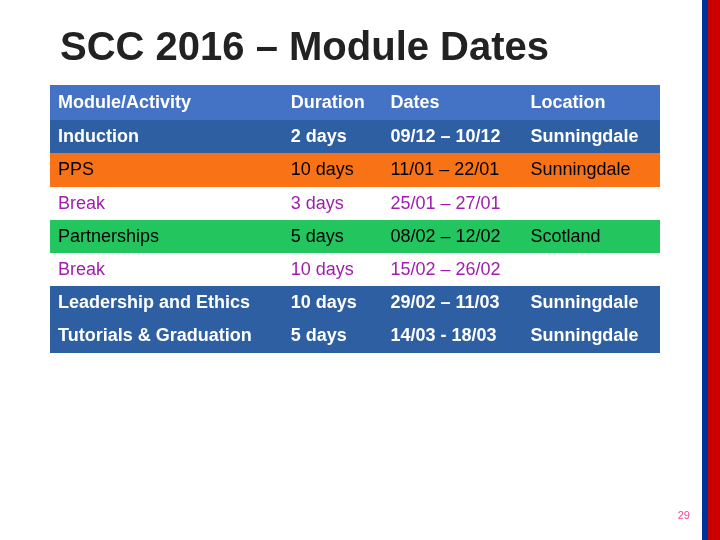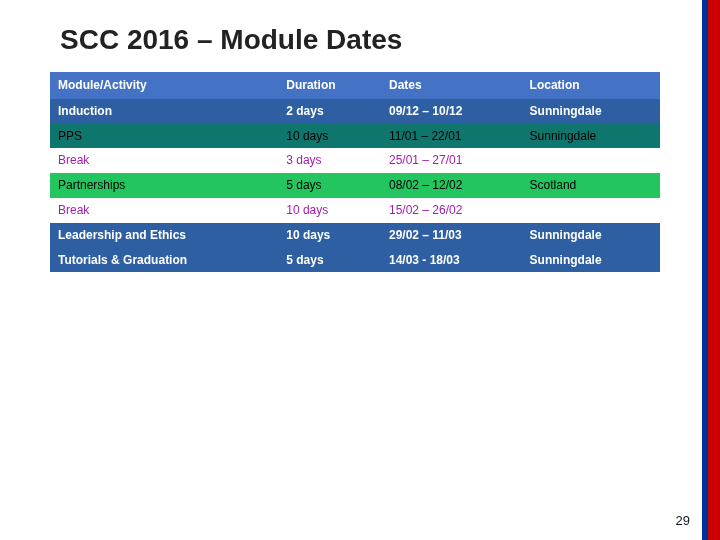--- a/index.html
+++ b/index.html
@@ -24,34 +24,34 @@
     .blue-bar {
       position: absolute;
       right: 12px;
       top: 0;
       width: 6px;
       height: 100%;
       background: #003399;
     }
 
     h1 {
-      font-size: 28px;
+      font-size: 40px;
       font-weight: bold;
       color: #222;
       padding: 24px 0 16px 60px;
     }
 
     .table-container {
       padding: 0 60px 0 50px;
     }
 
     table {
       width: 100%;
       border-collapse: collapse;
-      font-size: 12px;
+      font-size: 18px;
     }
 
     td {
       padding: 4px 8px;
       vertical-align: top;
       line-height: 1.4;
     }
 
     .header-row td {
       background: #4472c4;
@@ -60,40 +60,40 @@
       padding: 5px 8px;
     }
 
     .dark-row td {
       background: #2e5fa3;
       color: #ffffff;
       font-weight: bold;
     }
 
     .light-row td {
-      background: #0f766e;
+      background: #f97316;
       color: #000000;
     }
 
     .white-row td {
       background: #ffffff;
       color: #a21caf;
     }
 
     .medium-row td {
       background: #22c55e;
       color: #000000;
     }
 
     .page-number {
       position: absolute;
-      bottom: 12px;
+      bottom: 19px;
       right: 30px;
-      font-size: 13px;
-      color: #0f172a;
+      font-size: 11px;
+      color: #ec4899;
     }
   </style>
 </head>
 <body>
 
 <div class="red-bar"></div>
 <div class="blue-bar"></div>
 
 <h1>SCC 2016 – Module Dates</h1>
 

